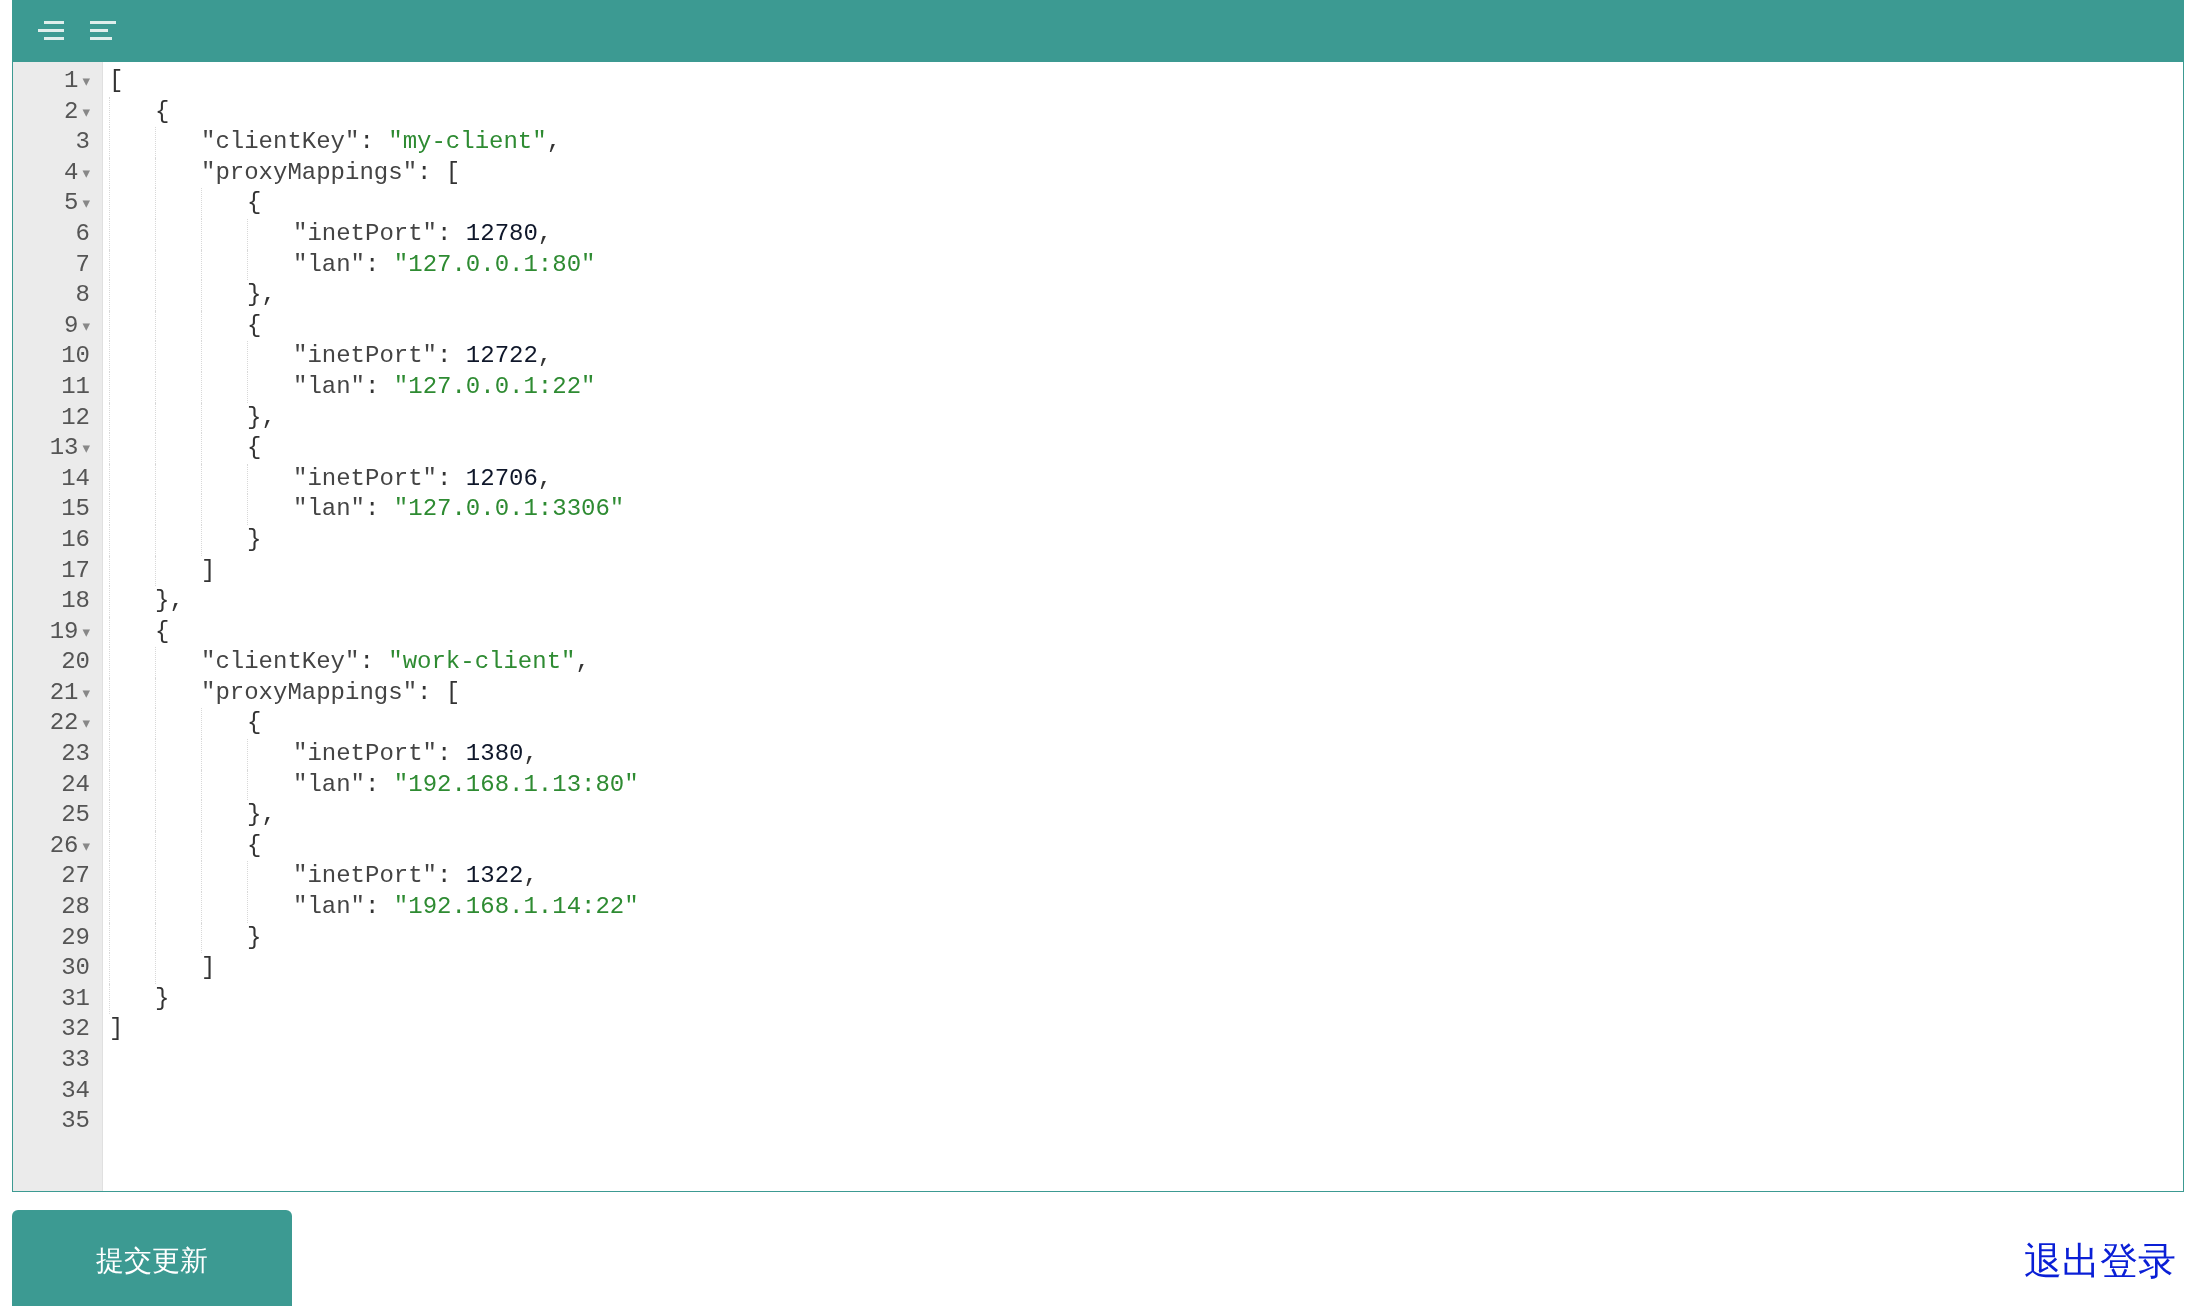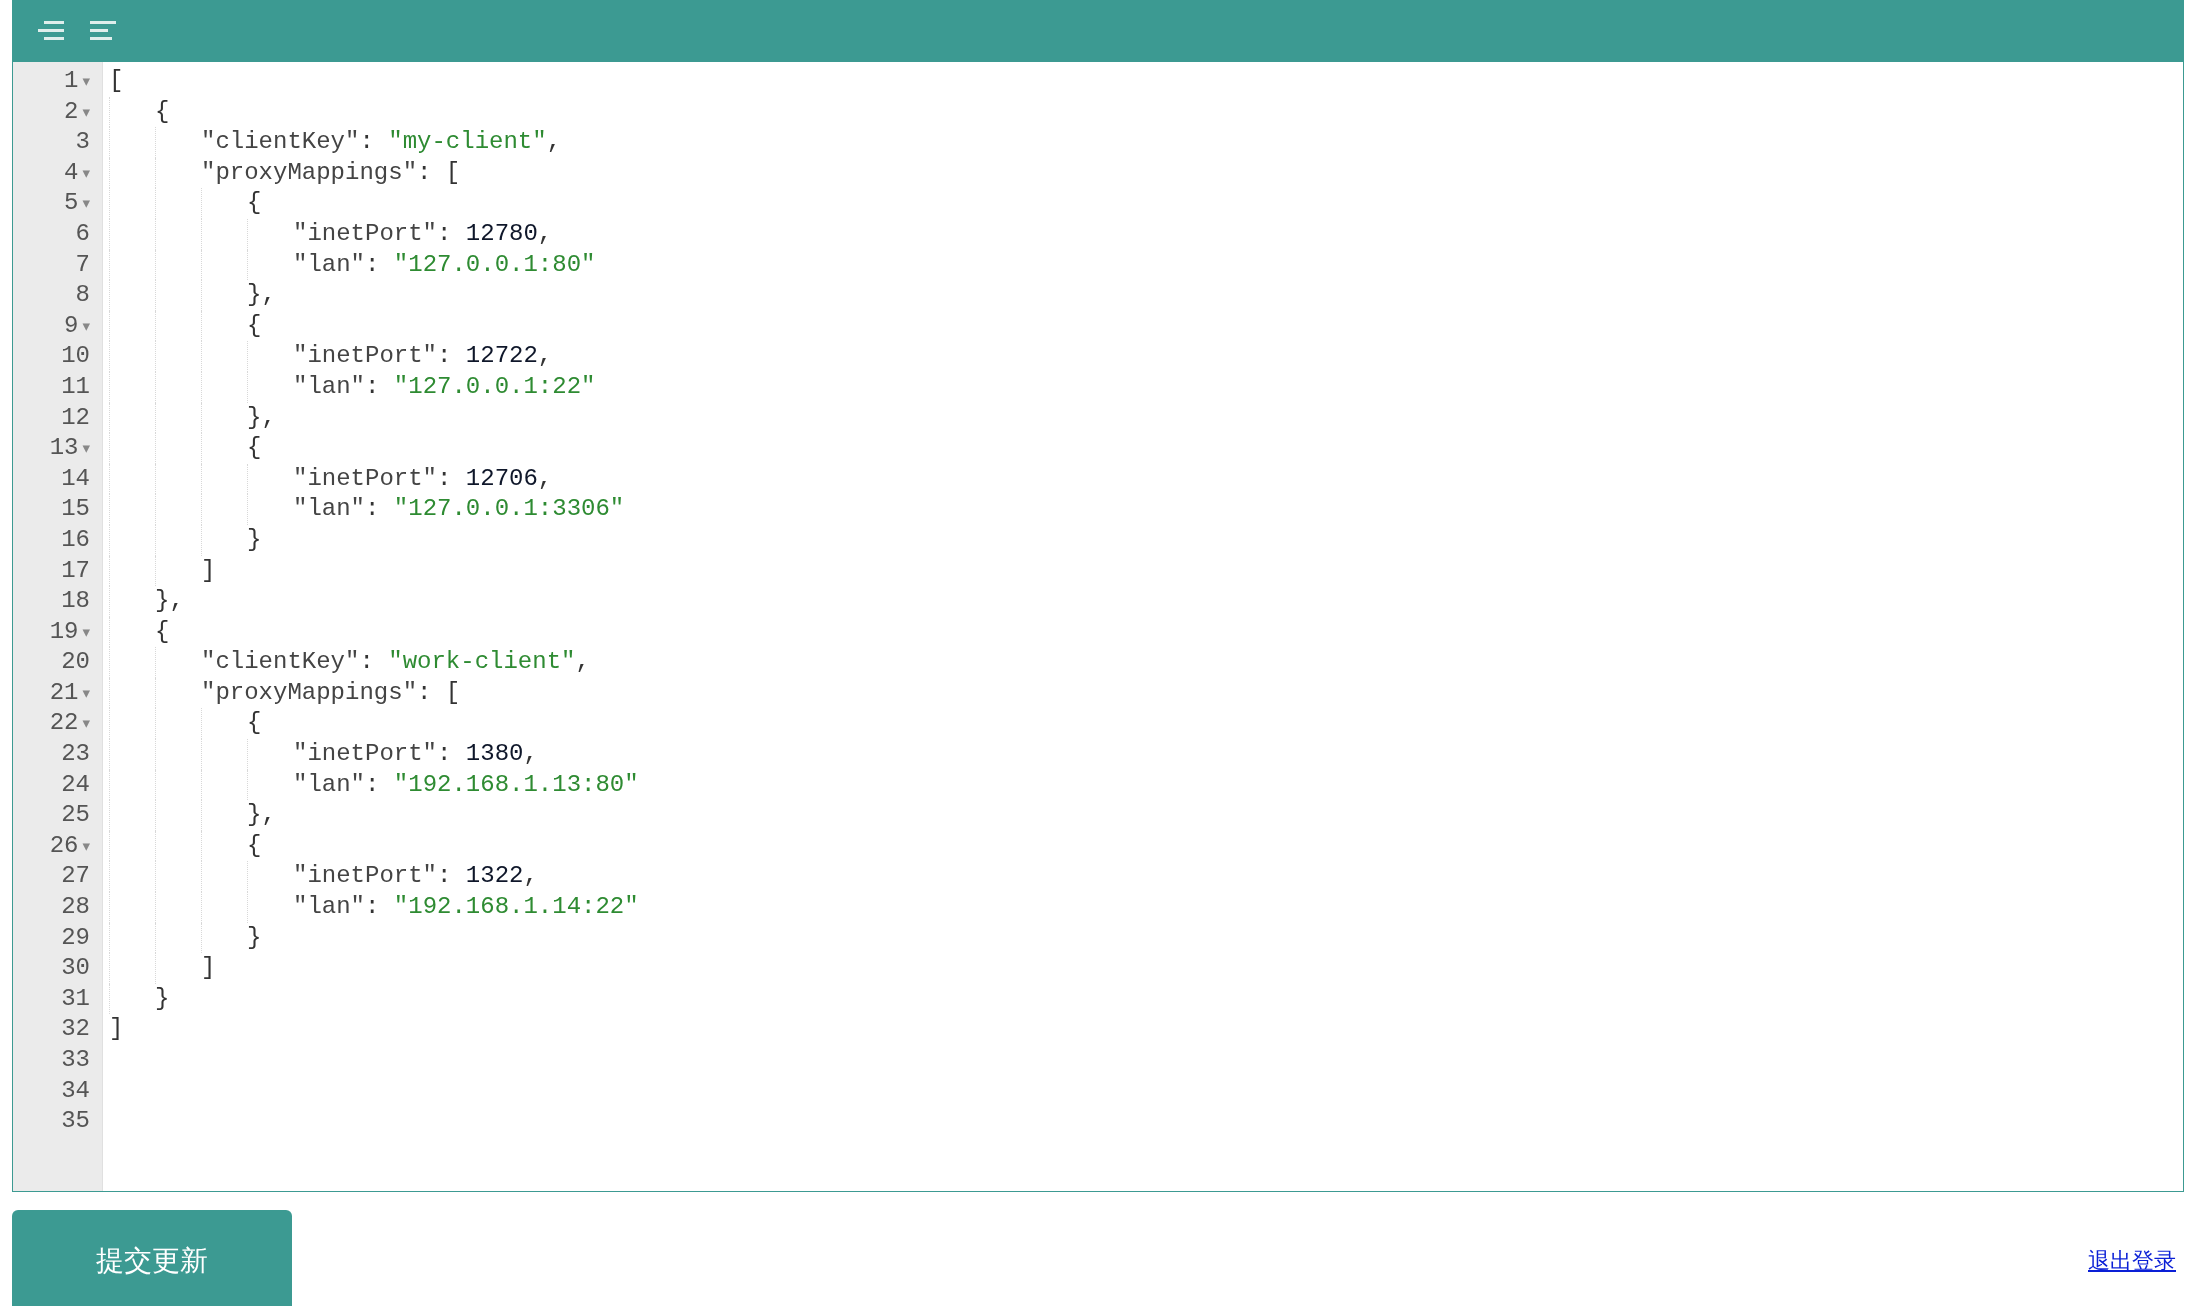--- a/index.html
+++ b/index.html
@@ -22,21 +22,21 @@
   .code-area .row { height:30.6px; display:flex; align-items:center; }
   .tok-pun { color:#333; }
   .tok-key { color:#444; }
   .tok-str { color:#2e8b32; }
   .tok-num { color:#0f172a; }
   .ind { display:inline-block; width:46px; height:30.6px; border-left:1px dotted #d8d8d8; }
 
   
   .footer { padding-top:18px; display:flex; align-items:center; justify-content:space-between; }
   .submit-btn { background:#3c9a92; color:#fff; border:none; padding:32px 84px; font-size:28px; border-radius:6px; cursor:pointer; }
-  .logout { color:#0a1fd6; font-size:22px; text-decoration:underline; cursor:pointer; margin-right:8px; }
+  .logout { color:#0a1fd6; font-size:38px; cursor:pointer; margin-right:8px; }
 </style>
 </head>
 <body>
 
 <div class="page">
 
   <div class="toolbar">
     <div class="toolbar-btn">
       <svg width="30" height="24" viewBox="0 0 30 24" fill="none">
         <rect x="10" y="2" width="20" height="3" fill="#dfeeec"></rect>

